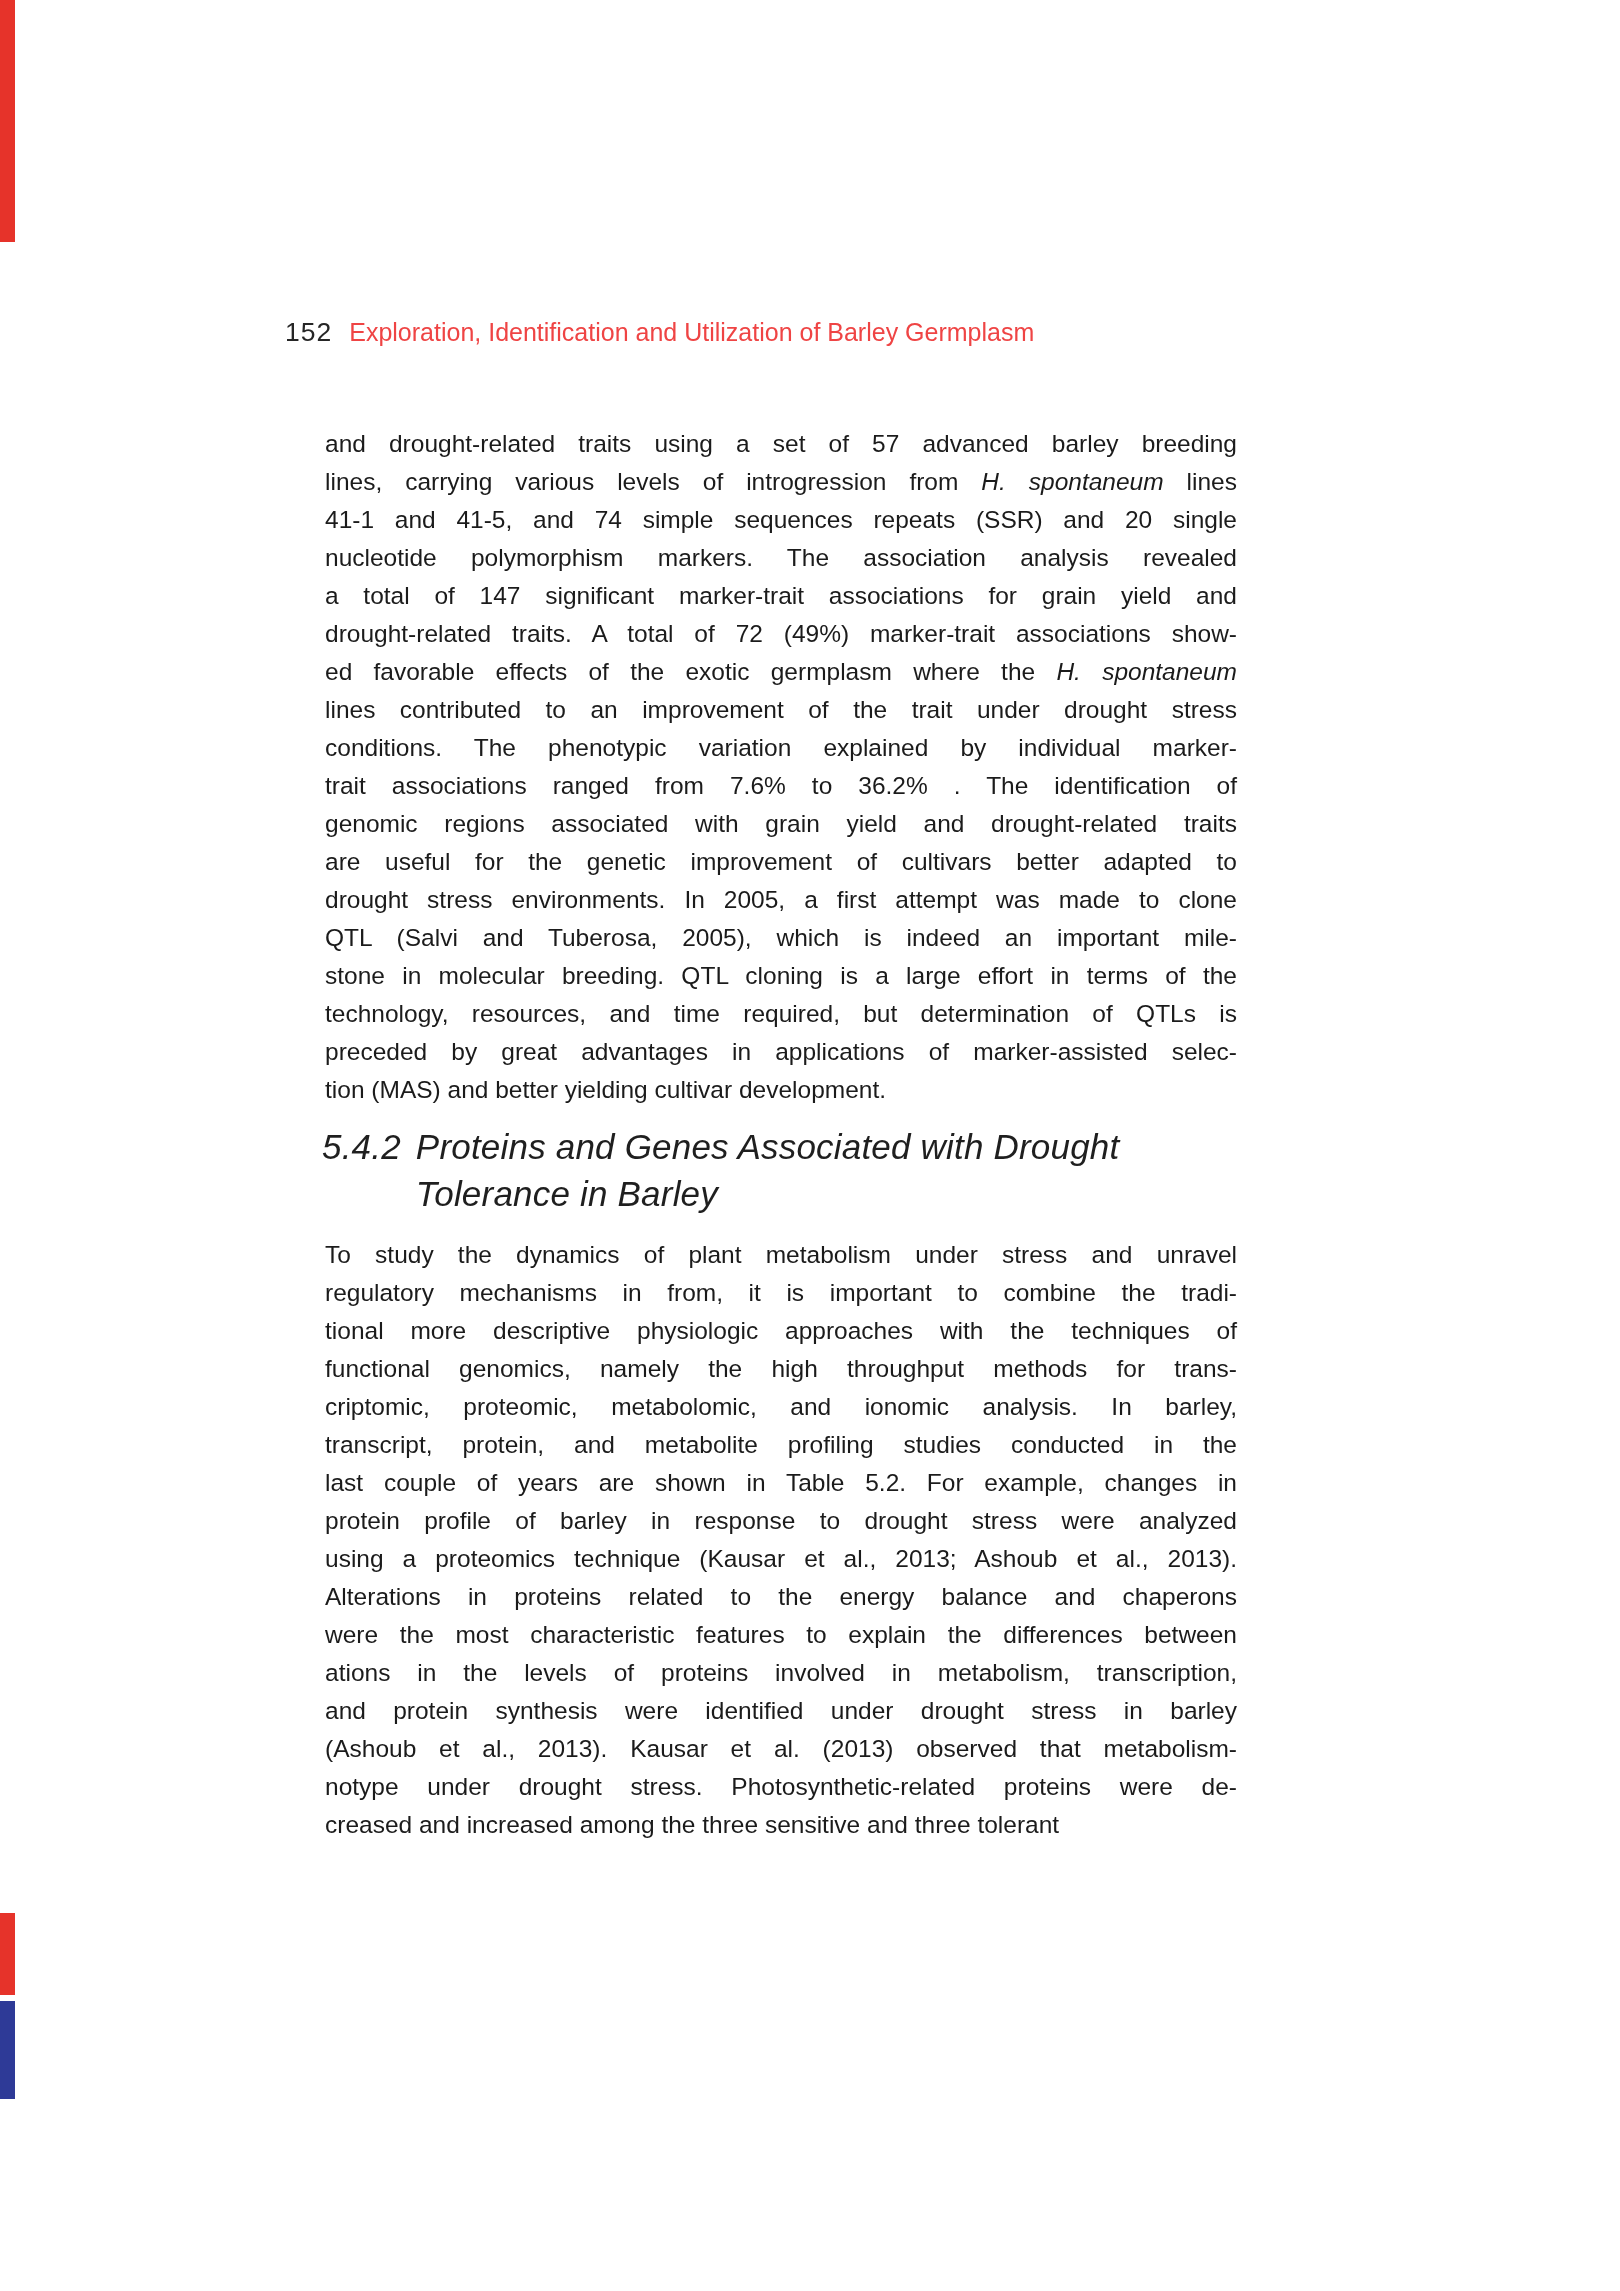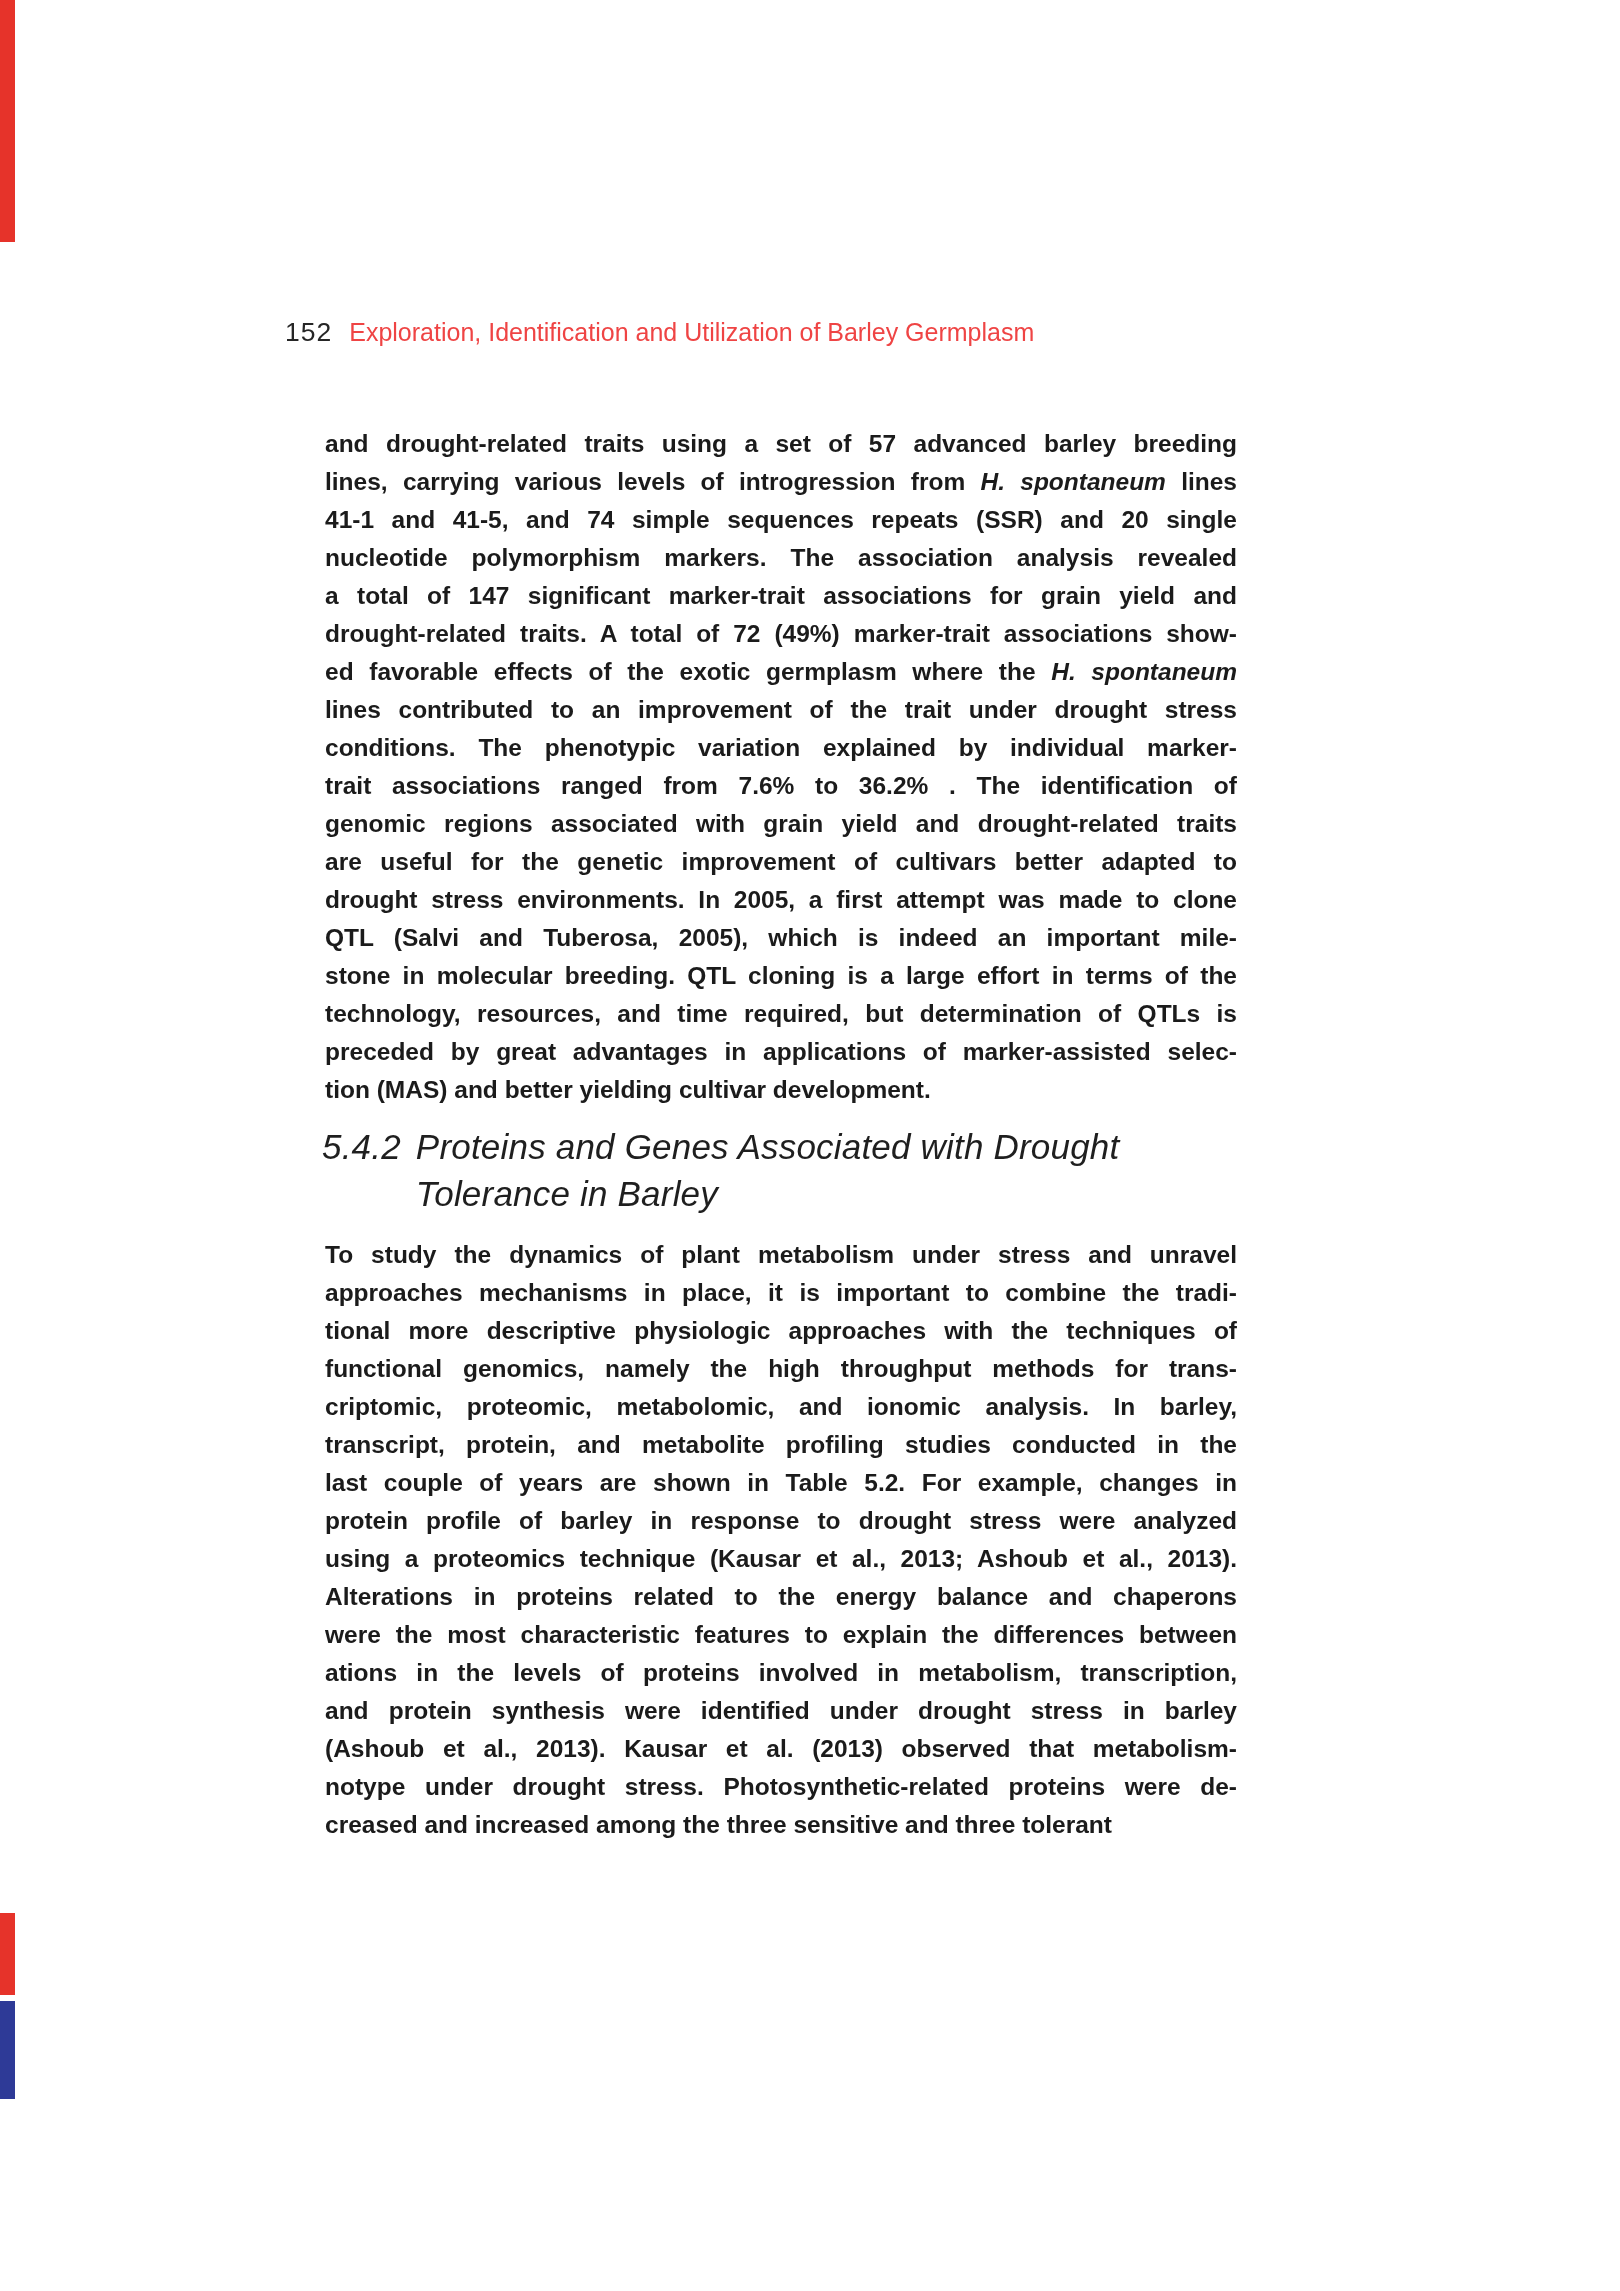--- a/index.html
+++ b/index.html
@@ -32,21 +32,20 @@
   .running-title { font-size: 25px; color: #ef4444; }
 
   
   .para {
     position: absolute;
     left: 325px;
     width: 912px;
     font-size: 24.5px;
     line-height: 38px;
     color: #1b1b1b;
-    font-weight: bold;
   }
   .para-1 { top: 425px; }
   .para-2 { top: 1236px; }
   .pline { text-align: justify; text-align-last: justify; }
   .pline.last { text-align-last: left; }
   .it { font-style: italic; }
 
   
   .section-heading {
     position: absolute;
@@ -103,21 +102,21 @@
   <div class="section-heading">
     <span class="section-number">5.4.2</span>
     <span class="section-title-lines">
       <span class="section-title-line">Proteins and Genes Associated with Drought</span><br>
       <span class="section-title-line">Tolerance in Barley</span>
     </span>
   </div>
 
   <div class="para para-2">
       <div class="pline"><span>To study the dynamics of plant metabolism under stress and unravel</span></div>
-      <div class="pline"><span>approaches mechanisms in place, it is important to combine the tradi-</span></div>
+      <div class="pline"><span>regulatory mechanisms in from, it is important to combine the tradi-</span></div>
       <div class="pline"><span>tional more descriptive physiologic approaches with the techniques of</span></div>
       <div class="pline"><span>functional genomics, namely the high throughput methods for trans-</span></div>
       <div class="pline"><span>criptomic, proteomic, metabolomic, and ionomic analysis. In barley,</span></div>
       <div class="pline"><span>transcript, protein, and metabolite profiling studies conducted in the</span></div>
       <div class="pline"><span>last couple of years are shown in Table 5.2. For example, changes in</span></div>
       <div class="pline"><span>protein profile of barley in response to drought stress were analyzed</span></div>
       <div class="pline"><span>using a proteomics technique (Kausar et al., 2013; Ashoub et al., 2013).</span></div>
       <div class="pline"><span>Alterations in proteins related to the energy balance and chaperons</span></div>
       <div class="pline"><span>were the most characteristic features to explain the differences between</span></div>
       <div class="pline"><span>ations in the levels of proteins involved in metabolism, transcription,</span></div>

